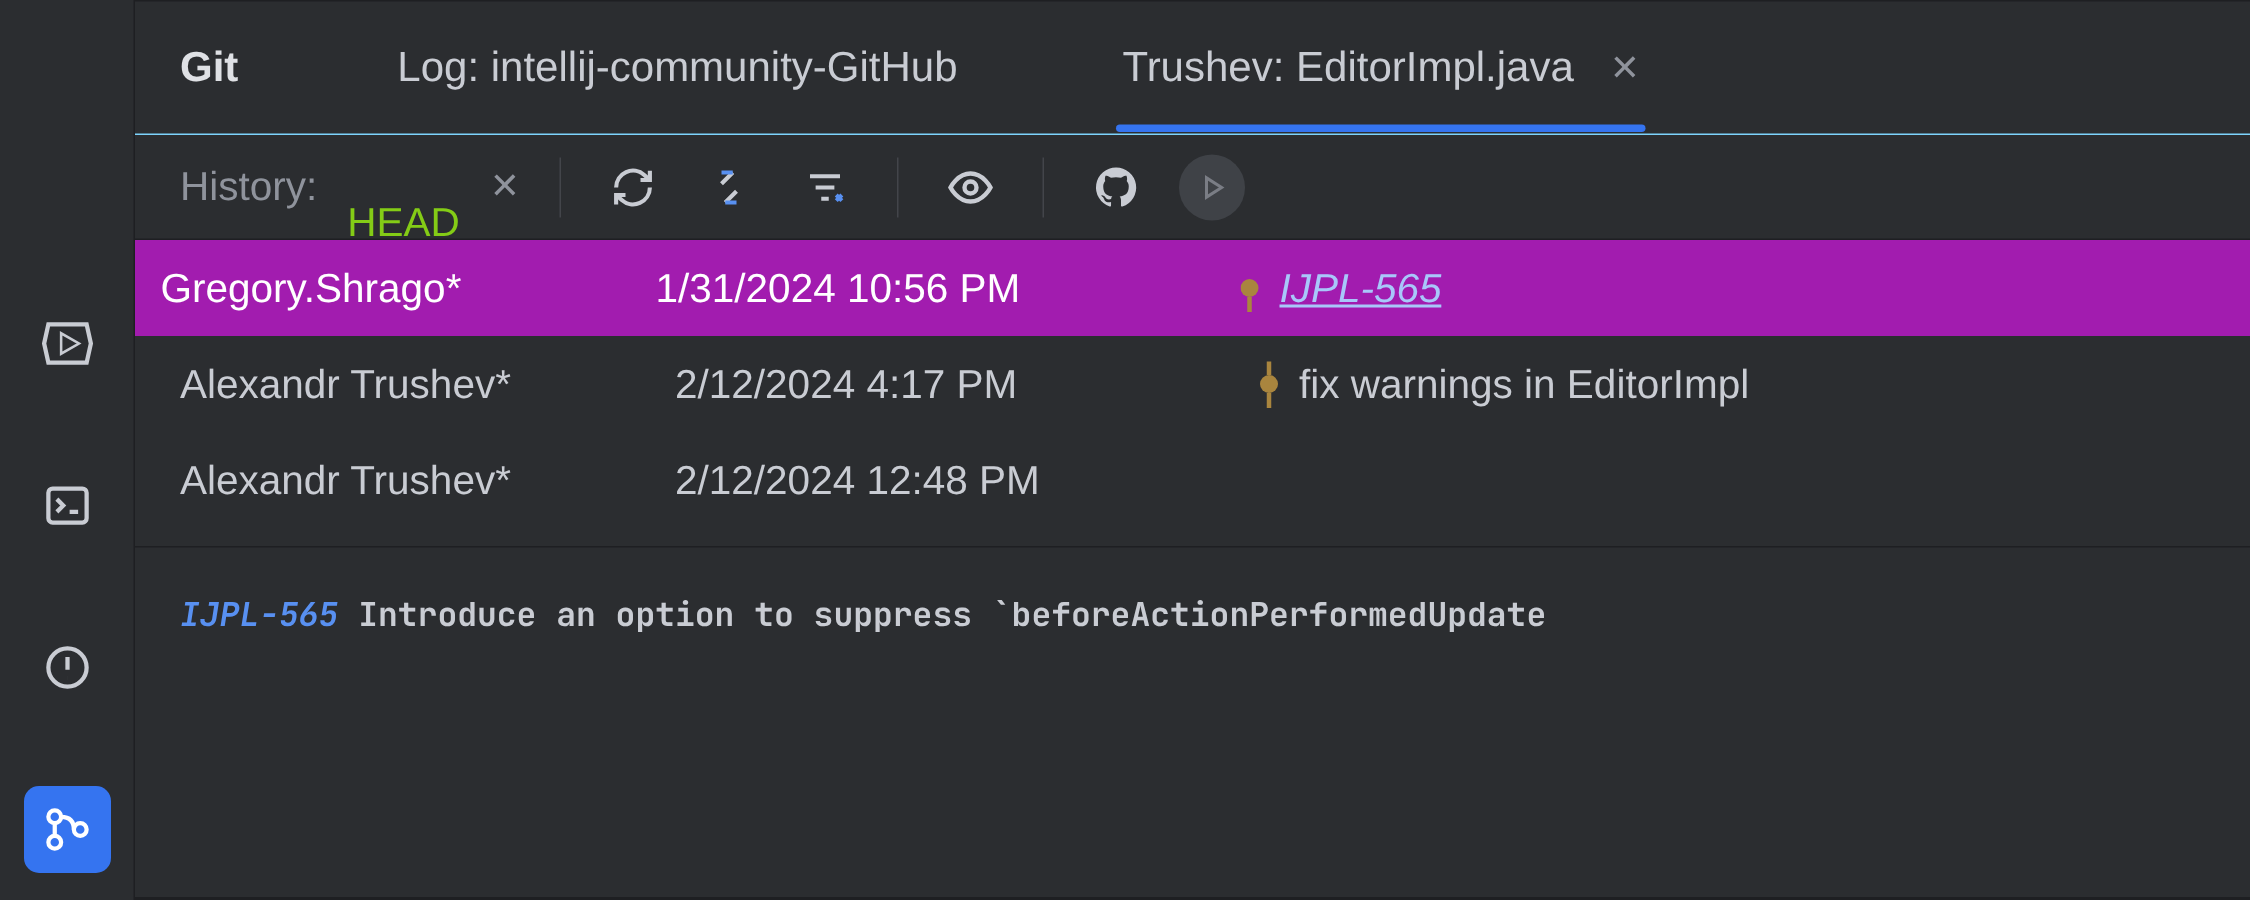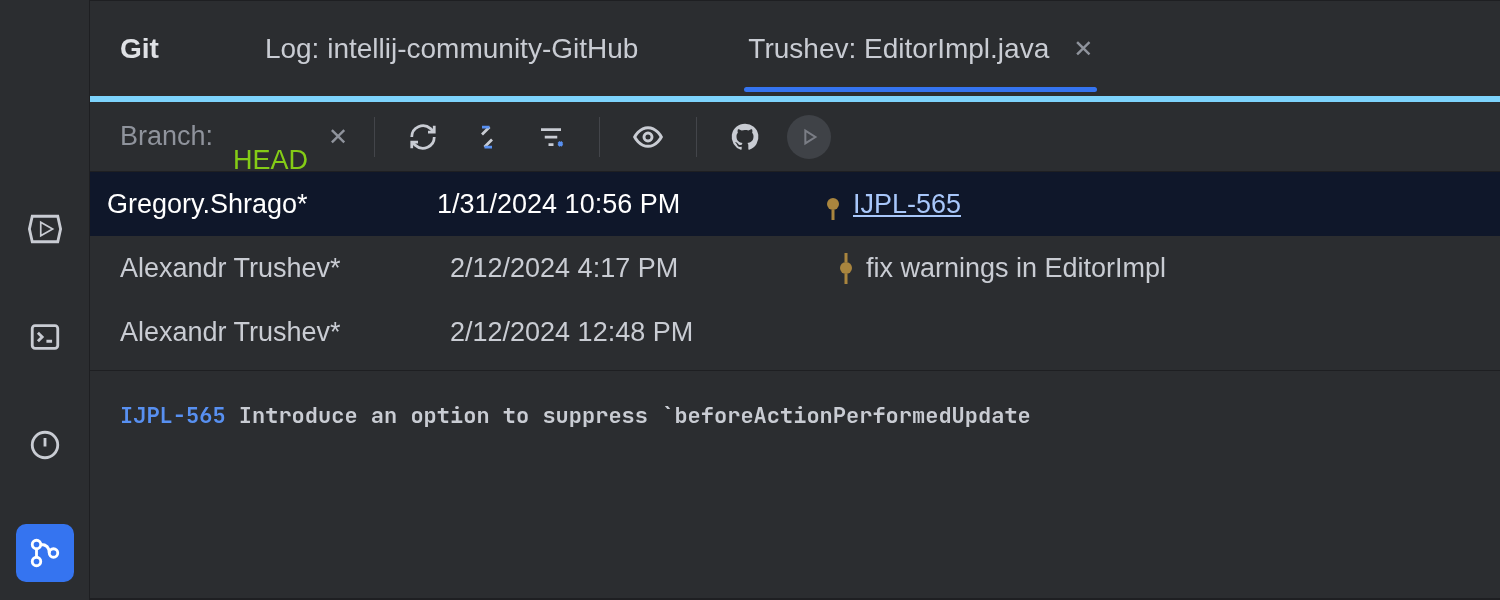--- a/index.html
+++ b/index.html
@@ -36,24 +36,24 @@
   .rail-item svg { stroke: #c9ccd3; fill: none; stroke-width: 2; }
   .rail-item.active svg { stroke: #fff; }
 
   
   .main { flex: 1; display: flex; flex-direction: column; background: #2b2d30; }
 
   
   .tabs {
     display: flex;
     align-items: center;
-    height: 102px;
+    height: 90px;
     padding-left: 30px;
     gap: 58px;
-    border-bottom: 6px solid #7dd3fc;
+    border-bottom: 1px solid #7dd3fc;
     border-top: 1px solid #1e1f22;
     font-size: 28px;
   }
   .tabs .title { font-weight: 600; color: #dfe1e5; }
   .tab {
     position: relative;
     color: #c9ccd3;
     padding: 26px 4px;
     display: flex;
     align-items: center;
@@ -101,21 +101,21 @@
   .commit-row {
     display: flex;
     align-items: center;
     height: 64px;
     padding-left: 30px;
     font-size: 27px;
     cursor: pointer;
     white-space: nowrap;
   }
   .commit-row.selected {
-    background: #0f172a;
+    background: #a21caf;
     color: #ffffff;
     padding-left: 17px;
   }
   .col-author { width: 330px; }
   .col-date   { width: 390px; }
   .col-msg    { display: flex; align-items: center; gap: 14px; overflow: hidden; }
 
   .commit-dot {
     width: 12px; height: 12px; border-radius: 50%;
     background: #a9853e;
@@ -129,20 +129,21 @@
     width: 3px; background: #a9853e;
   }
   .commit-dot::before { bottom: 12px; height: 28px; }
   .commit-dot::after  { top: 12px; height: 28px; }
   .commit-row:first-child .commit-dot::before { display: none; }
 
   .ticket-link {
     color: #5890f1;
     text-decoration: underline;
     cursor: pointer;
+    font-style: italic;
   }
   .commit-row.selected .ticket-link { color: #a8c7fa; }
 
   
   .detail {
     border-top: 1px solid #1e1f22;
     padding: 30px 30px 0 30px;
     font-family: "JetBrains Mono", ui-monospace, Menlo, Consolas, monospace;
     font-size: 22px;
     font-weight: 700;
@@ -195,21 +196,21 @@
       <div class="tab">
         <span>Log: intellij-community-GitHub</span>
       </div>
       <div class="tab active">
         <span>Trushev: EditorImpl.java</span>
         <span class="close-x">✕</span>
       </div>
     </div>
 
     <div class="toolbar">
-      <span class="branch-label">Branch:</span>
+      <span class="branch-label">History:</span>
       <span class="branch-name">HEAD</span>
       <span class="close-x">✕</span>
       <span class="sep"></span>
       <div class="tool-btn">
         <svg width="30" height="30" viewBox="0 0 24 24">
             <path d="M3 12a9 9 0 0 1 15-6.7L21 8M21 12a9 9 0 0 1-15 6.7L3 16"></path>
             <path d="M21 3v5h-5M3 21v-5h5"></path>
           </svg>
       </div>
       <div class="tool-btn">

